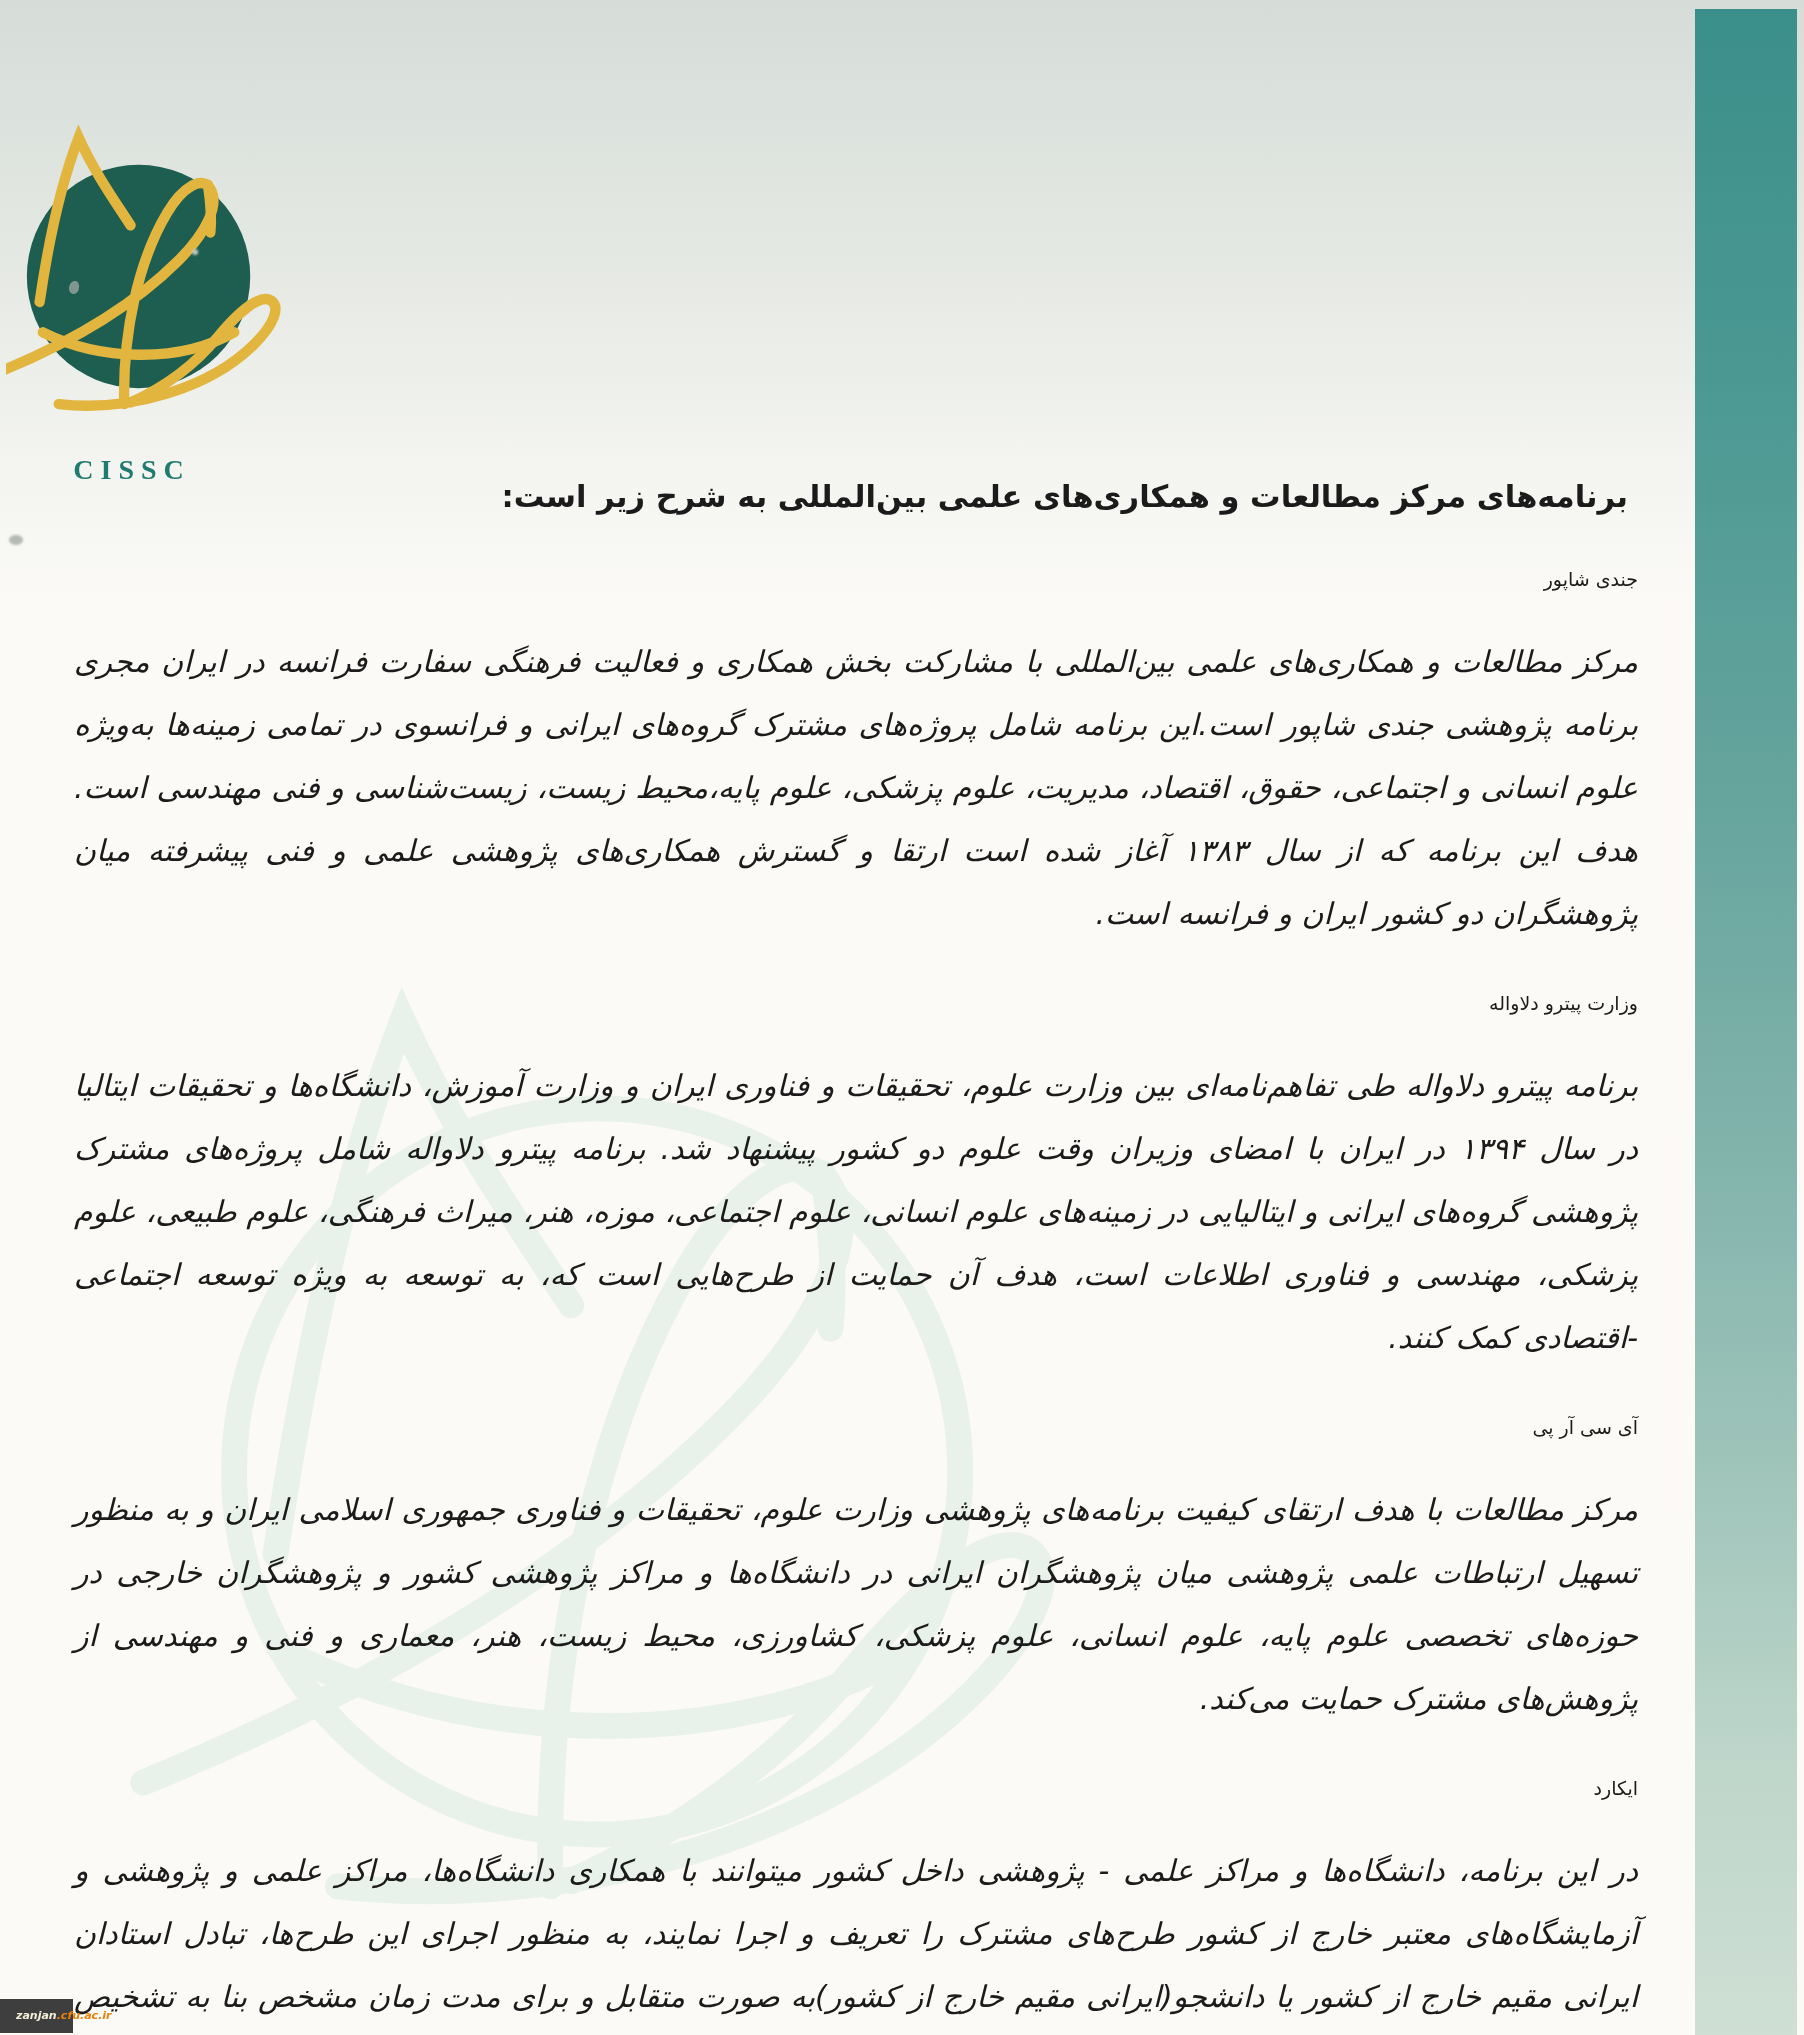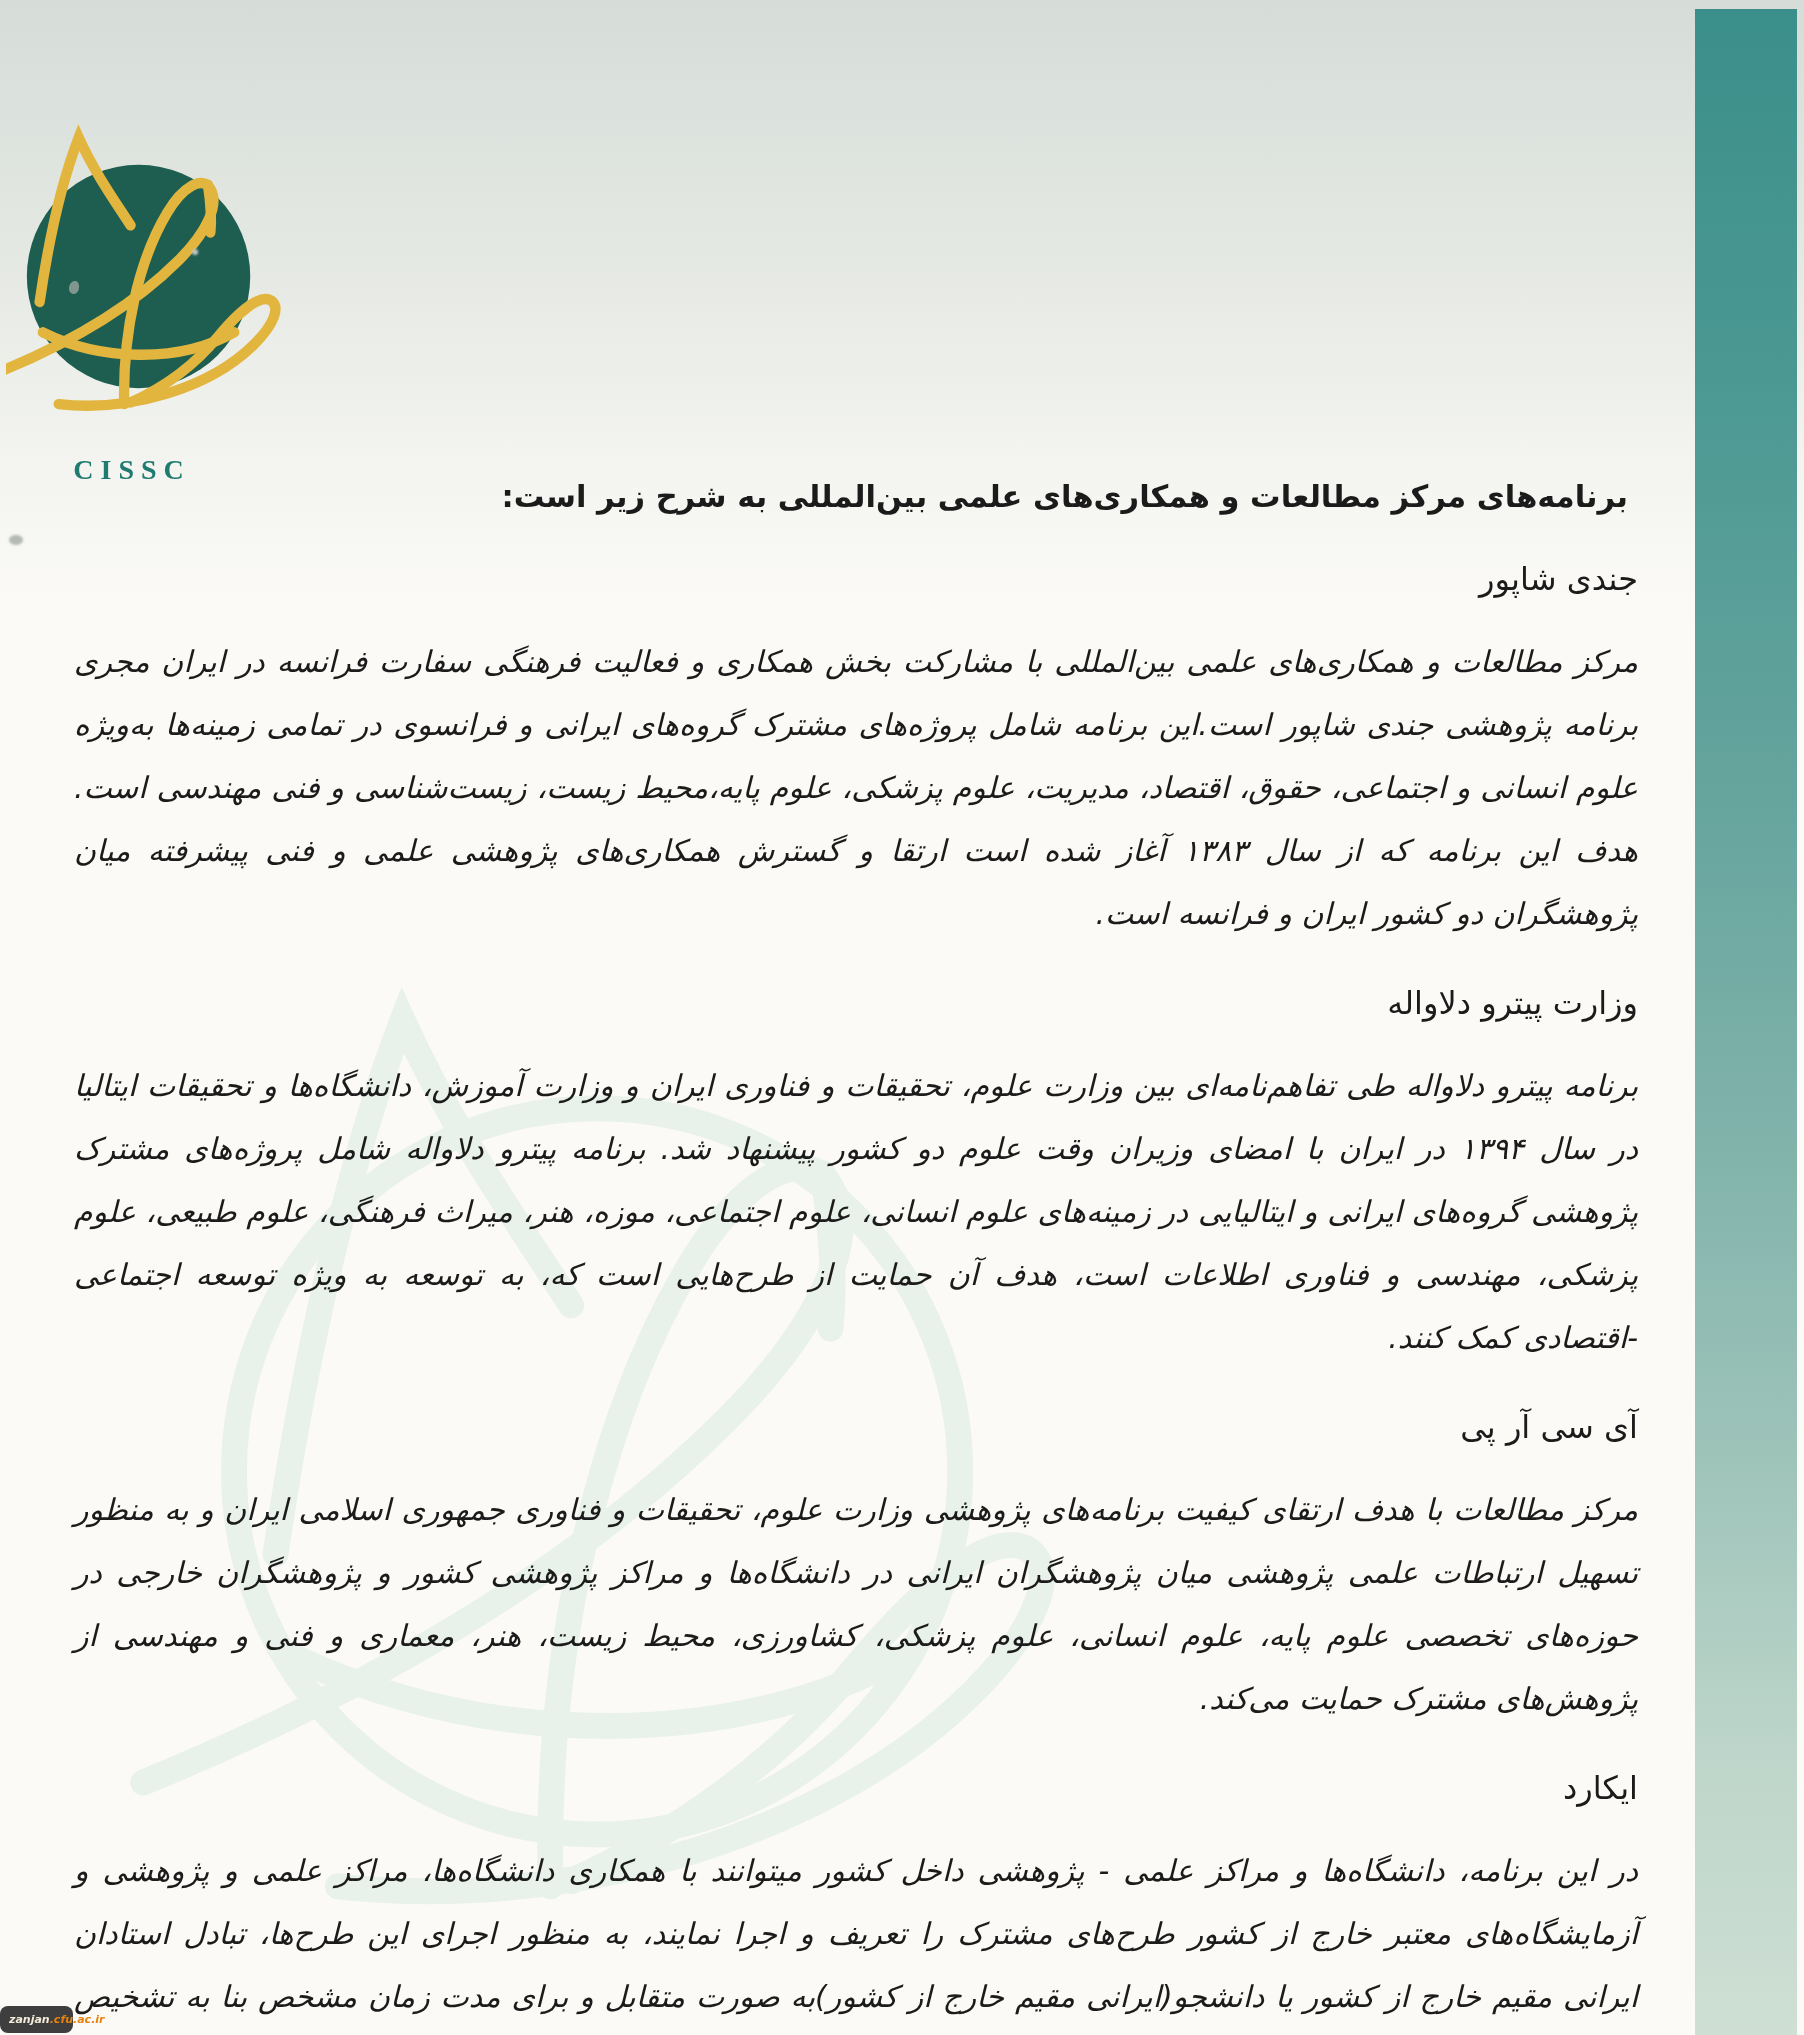--- a/index.html
+++ b/index.html
@@ -34,31 +34,31 @@
   }
   
   .content{
     position:absolute;right:167px;left:74px;top:463px;
     direction:rtl;color:#1b1b1b;
   }
   .intro{
     margin:10px;font-size:30.5px;font-weight:bold;line-height:48px;text-align:right;
   }
   .section-title{
-    font-size:32px;font-weight:normal;line-height:39px;margin:39px 0 31px;text-align:right;
+    font-size:19px;font-weight:normal;line-height:39px;margin:39px 0 31px;text-align:right;
   }
   .section-body{
     margin:0;font-size:30px;line-height:63px;text-align:justify;text-justify:inter-word;font-style:italic;
   }
   
   .footer-badge{
-    position:absolute;left:0;bottom:2.3px;width:73px;height:27px;background:#3e3e3e;
-    display:flex;align-items:center;padding-left:9px;box-sizing:border-box;
+    position:absolute;left:0;bottom:2.3px;width:73px;height:34px;background:#3e3e3e;
+    display:flex;align-items:center;padding-left:16px;box-sizing:border-box;
     font-style:italic;font-weight:bold;font-size:11px;line-height:11px;
-    font-family:"DejaVu Sans",sans-serif;white-space:nowrap;border-radius:8px;
+    font-family:"DejaVu Sans",sans-serif;white-space:nowrap;
   }
   .footer-site{color:#f2ecd8;}
   .footer-domain{color:#e8820c;}
   
   .speck{position:absolute;border-radius:50%;pointer-events:none;}
   .speck-a{left:9.4px;top:535px;width:14px;height:10.2px;background:#b4bab5;filter:blur(0.8px);}
   .speck-b{left:69px;top:281px;width:10.2px;height:13.3px;background:#9aa49e;border-radius:60% 40% 55% 45%;filter:blur(0.4px);opacity:.8;}
   .speck-c{left:192px;top:249px;width:5.5px;height:5.5px;background:#c2c7c2;filter:blur(0.8px);}
 </style>
 </head>

